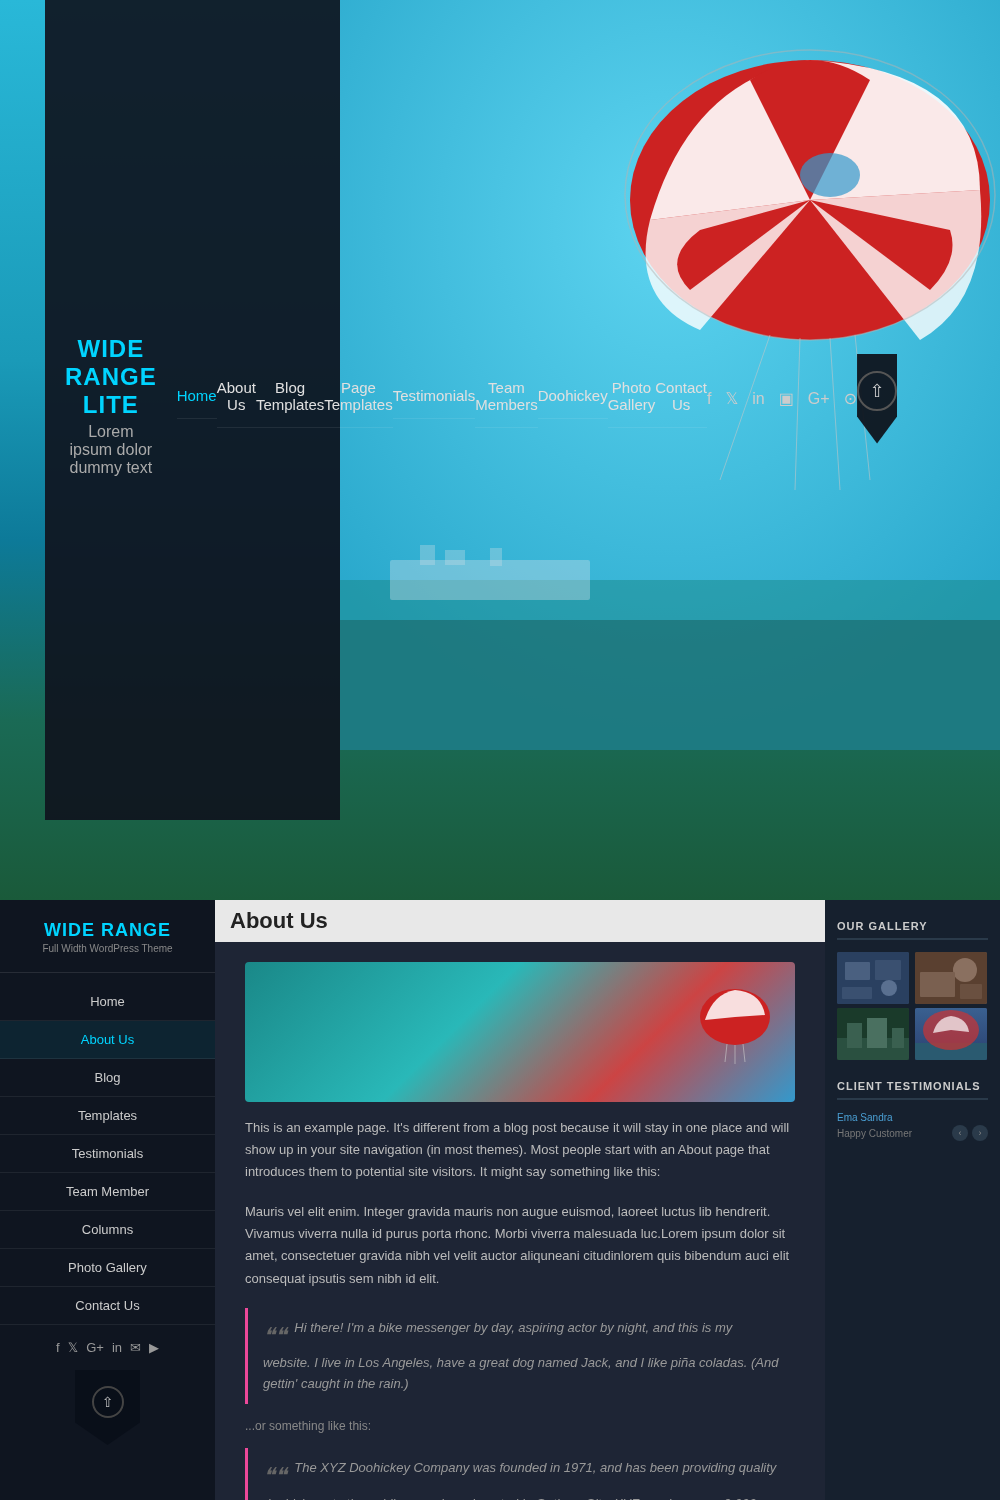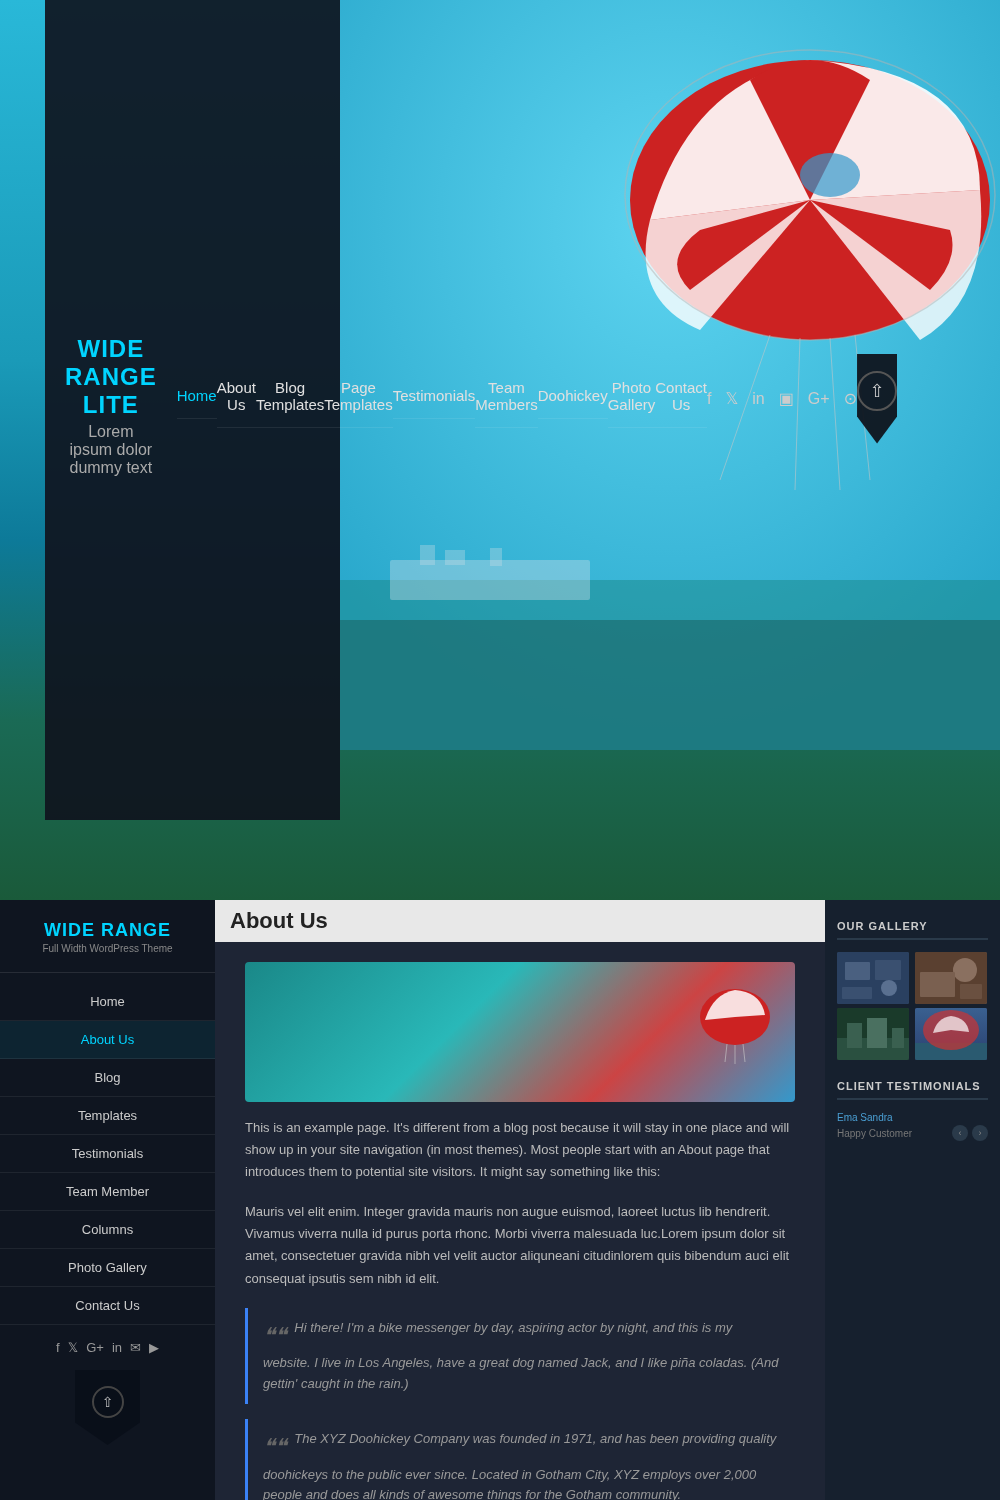--- a/index.html
+++ b/index.html
@@ -230,21 +230,21 @@
     }
 
     .about-body {
       font-size: 13px;
       line-height: 1.7;
       color: #bbb;
       margin-bottom: 18px;
     }
 
     .quote-block {
-      border-left: 3px solid #3b82f6;
+      border-left: 3px solid #ec4899;
       padding: 10px 15px;
       margin: 15px 0;
       color: #999;
       font-style: italic;
       font-size: 13px;
       line-height: 1.6;
     }
 
     .quote-mark {
       font-size: 22px;
@@ -482,20 +482,21 @@
 
     <p class="about-body">This is an example page. It's different from a blog post because it will stay in one place and will show up in your site navigation (in most themes). Most people start with an About page that introduces them to potential site visitors. It might say something like this:</p>
 
     <p class="about-body">Mauris vel elit enim. Integer gravida mauris non augue euismod, laoreet luctus lib hendrerit. Vivamus viverra nulla id purus porta rhonc. Morbi viverra malesuada luc.Lorem ipsum dolor sit amet, consectetuer gravida nibh vel velit auctor aliquneani citudinlorem quis bibendum auci elit consequat ipsutis sem nibh id elit.</p>
 
     <div class="quote-block">
       <span class="quote-mark">❝❝</span>
       <span>Hi there! I'm a bike messenger by day, aspiring actor by night, and this is my website. I live in Los Angeles, have a great dog named Jack, and I like piña coladas. (And gettin' caught in the rain.)</span>
     </div>
 
+    <p class="or-text">...or something like this:</p>
 
     <div class="quote-block">
       <span class="quote-mark">❝❝</span>
       <span>The XYZ Doohickey Company was founded in 1971, and has been providing quality doohickeys to the public ever since. Located in Gotham City, XYZ employs over 2,000 people and does all kinds of awesome things for the Gotham community.</span>
     </div>
 
   </div>
 
   <div class="right-sidebar">
     <div class="right-section-title">OUR GALLERY</div>

